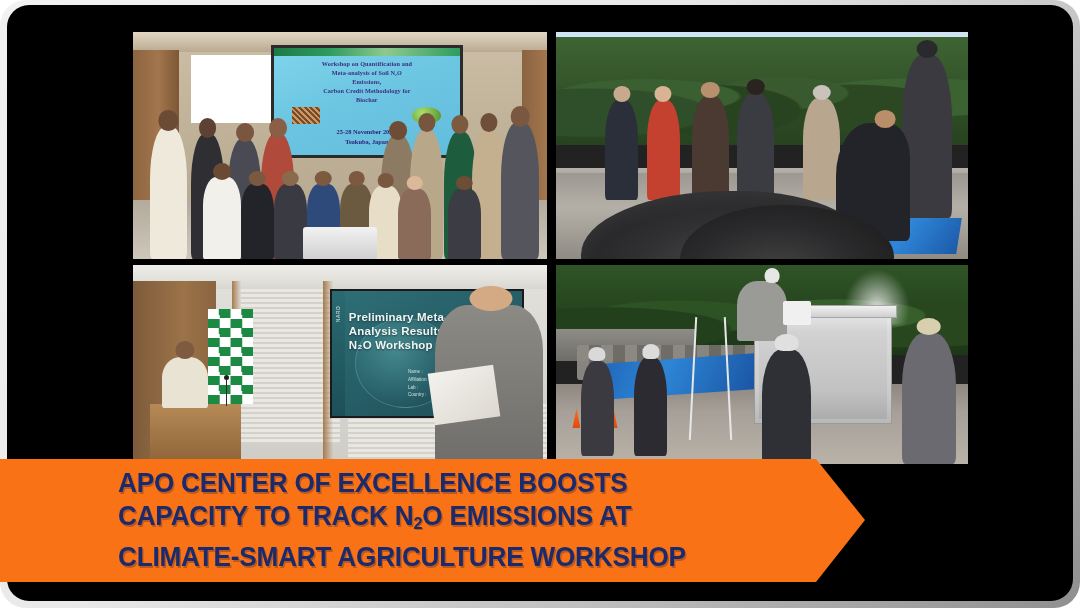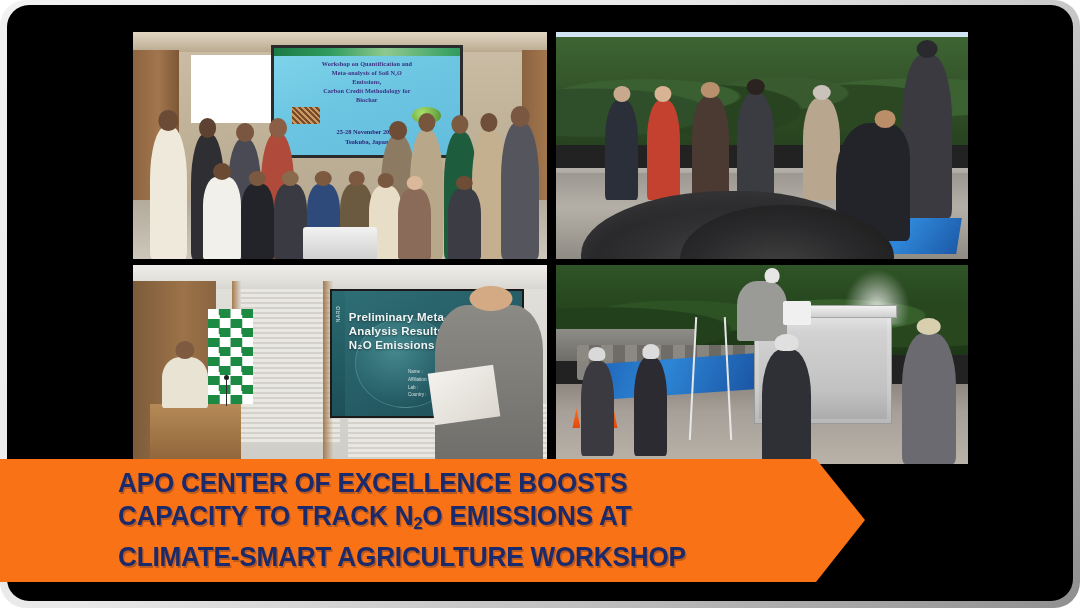--- a/index.html
+++ b/index.html
@@ -366,21 +366,21 @@
           <div class="bl-checker"></div>
 
           <div class="bl-screen">
             <div class="bl-globe"></div>
             <div class="bl-sidebar">
               <div class="bl-sidebar-txt">NARO</div>
             </div>
             <div class="bl-slide-title">
               <span>Preliminary Meta-</span><br>
               <span>Analysis Results on</span><br>
-              <span>N₂O Emissions</span>
+              <span>N₂O Workshop</span>
             </div>
             <div class="bl-slide-sub" style="white-space:pre-line;">Name :
 Affiliation :
 Lab :
 Country :</div>
           </div>
 
           <div class="bl-podium"></div>
           <div class="bl-mic"></div>
           <div class="person" style="left:7%;bottom:28%;width:11%;height:26%;background:#e9e3d4;">

